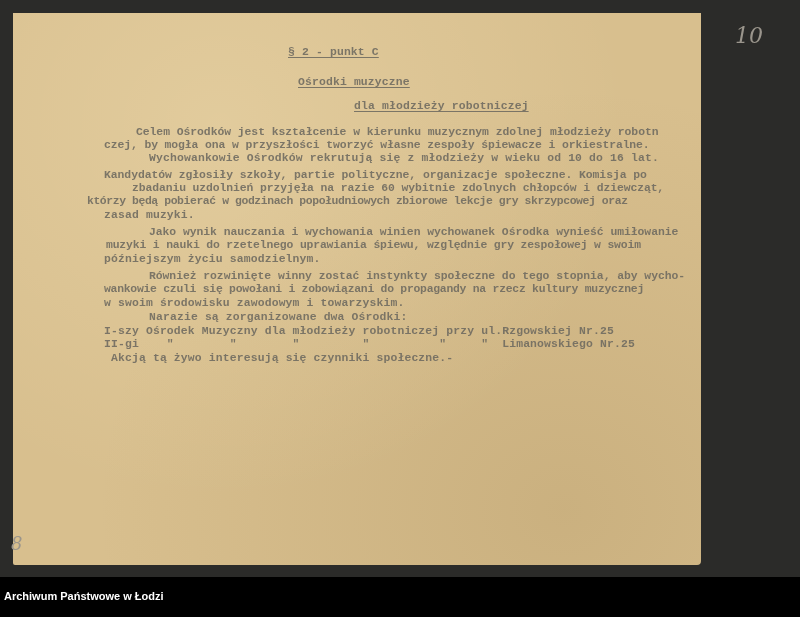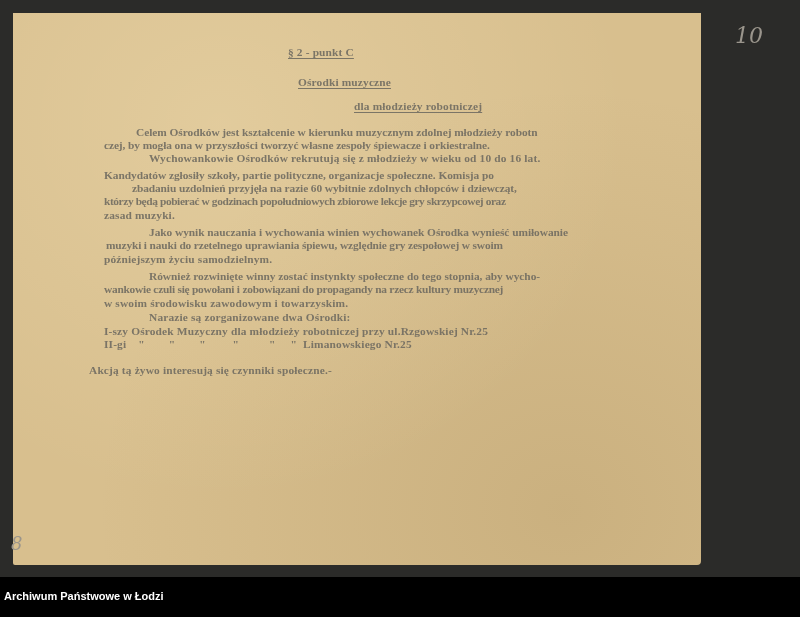--- a/index.html
+++ b/index.html
@@ -17,21 +17,21 @@
       position: absolute; left: 13px; top: 13px; width: 688px; height: 552px;
       background: #d8bf8e;
       background-image:
         radial-gradient(ellipse at 30% 20%, rgba(255,240,200,0.25), rgba(0,0,0,0) 60%),
         radial-gradient(ellipse at 80% 90%, rgba(140,110,60,0.18), rgba(0,0,0,0) 60%);
       border-radius: 0 0 4px 2px;
     }
     .typed {
       position: absolute;
       color: #6e6a60;
-      font-family: Liberation Serif, serif;
+      font-family: Liberation Mono, monospace;
       font-size: 11.4px;
       font-weight: bold;
       letter-spacing: 0.15px;
       white-space: pre;
       line-height: 13px;
       opacity: 0.88;
     }
     .heading { text-decoration: underline; text-underline-offset: 2px; }
     .handnum {
       position: absolute;
@@ -61,29 +61,29 @@
 
   <div class="typed heading" style="left:275px; top:33px;">§ 2 - punkt C</div>
   <div class="typed heading" style="left:285px; top:63px;text-align:right;">Ośrodki muzyczne</div>
   <div class="typed heading" style="left:341px; top:87px;">dla młodzieży robotniczej</div>
 
   <div class="typed" style="left:123px; top:113px; letter-spacing:-0.05px;">Celem Ośrodków jest kształcenie w kierunku muzycznym zdolnej młodzieży robotn</div>
   <div class="typed" style="left:91px; top:126px; letter-spacing:-0.1px;">czej, by mogła ona w przyszłości tworzyć własne zespoły śpiewacze i orkiestralne.</div>
   <div class="typed" style="left:136px; top:139px;">Wychowankowie Ośrodków rekrutują się z młodzieży w wieku od 10 do 16 lat.</div>
   <div class="typed" style="left:91px; top:156px; letter-spacing:-0.05px;">Kandydatów zgłosiły szkoły, partie polityczne, organizacje społeczne. Komisja po</div>
   <div class="typed" style="left:91px; top:169px; letter-spacing:-0.1px;margin-left:28px;">zbadaniu uzdolnień przyjęła na razie 60 wybitnie zdolnych chłopców i dziewcząt,</div>
-  <div class="typed" style="left:91px; top:182px; letter-spacing:-0.4px;">którzy będą pobierać w godzinach popołudniowych zbiorowe lekcje gry skrzypcowej oraz</div>
+  <div class="typed" style="left:74px; top:182px; letter-spacing:-0.4px;">którzy będą pobierać w godzinach popołudniowych zbiorowe lekcje gry skrzypcowej oraz</div>
   <div class="typed" style="left:91px; top:196px;">zasad muzyki.</div>
   <div class="typed" style="left:136px; top:213px; letter-spacing:-0.05px;">Jako wynik nauczania i wychowania winien wychowanek Ośrodka wynieść umiłowanie</div>
   <div class="typed" style="left:93px; top:226px; letter-spacing:-0.15px;">muzyki i nauki do rzetelnego uprawiania śpiewu, względnie gry zespołowej w swoim</div>
   <div class="typed" style="left:91px; top:240px;">późniejszym życiu samodzielnym.</div>
   <div class="typed" style="left:136px; top:257px; letter-spacing:-0.05px;">Również rozwinięte winny zostać instynkty społeczne do tego stopnia, aby wycho-</div>
   <div class="typed" style="left:91px; top:270px; letter-spacing:-0.25px;">wankowie czuli się powołani i zobowiązani do propagandy na rzecz kultury muzycznej</div>
   <div class="typed" style="left:91px; top:284px;">w swoim środowisku zawodowym i towarzyskim.</div>
   <div class="typed" style="left:136px; top:298px;">Narazie są zorganizowane dwa Ośrodki:</div>
   <div class="typed" style="left:91px; top:312px;">I-szy Ośrodek Muzyczny dla młodzieży robotniczej przy ul.Rzgowskiej Nr.25</div>
   <div class="typed" style="left:91px; top:325px;">II-gi    "        "        "         "          "     "  Limanowskiego Nr.25</div>
-  <div class="typed" style="left:76px; top:339px;margin-top:12px;">Akcją tą żywo interesują się czynniki społeczne.-</div>
+  <div class="typed" style="left:98px; top:339px;">Akcją tą żywo interesują się czynniki społeczne.-</div>
 </div>
 
 <div class="footer">
   <span class="footer-text">Archiwum Państwowe w Łodzi</span>
 </div>
 
 </body></html>

